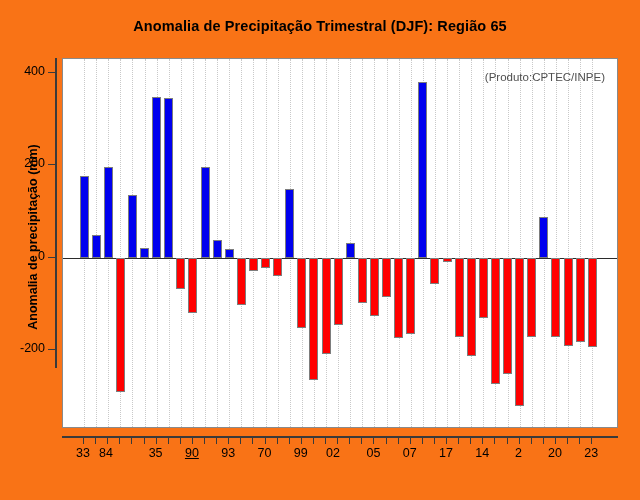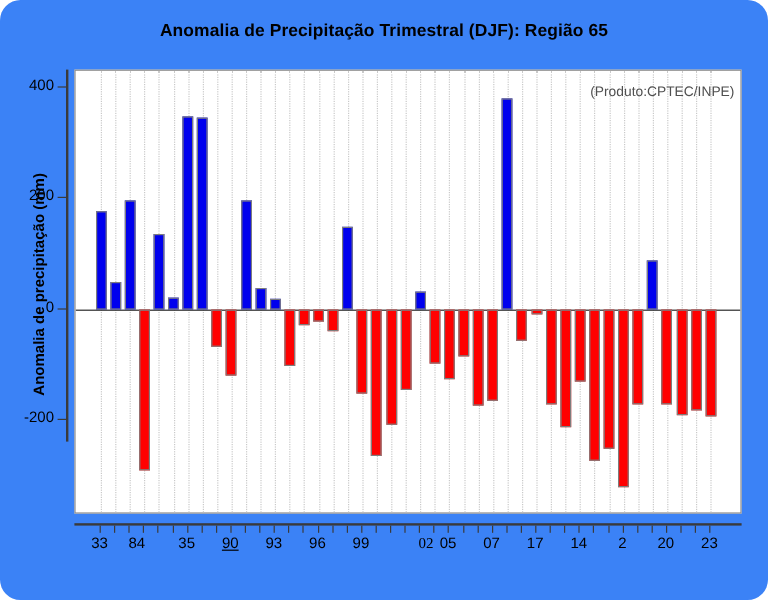--- a/index.html
+++ b/index.html
@@ -11,22 +11,21 @@
     width: 640px;
     height: 500px;
     font-family: "Liberation Sans", sans-serif;
     color: #000000;
     overflow: hidden;
   }
   #page {
     position: relative;
     width: 640px;
     height: 500px;
-    background: #3b82f6;
-    border-radius: 17px;
+    background: #f97316;
   }
   #chart-title {
     position: absolute;
     left: 0;
     top: 18px;
     width: 640px;
     text-align: center;
     font-size: 14.5px;
     font-weight: bold;
     letter-spacing: 0.1px;
@@ -59,21 +58,21 @@
   }
   .bar {
     position: absolute;
     box-sizing: border-box;
     border: 1px solid #7d7d7d;
   }
   .bar.pos { background: #0000ee; }
   .bar.neg { background: #ff0000; }
   #source-note {
     position: absolute;
-    right: 5px;
+    right: 12px;
     top: 12px;
     font-size: 11.5px;
     color: #4f4f4f;
   }
   
   #y-axis-line {
     position: absolute;
     left: 55px;
     top: 58px;
     width: 2px;
@@ -253,45 +252,45 @@
     </div>
   <div id="y-axis-title">Anomalia de precipitação (mm)</div>
 
   <div id="x-axis-line"></div>
   <div id="x-axis">
       <div class="x-tick" style="left: 83px;"></div>
       <div class="x-tick-label" style="left: 83px;">33</div>
       <div class="x-tick" style="left: 95.1px;"></div>
       <div class="x-tick" style="left: 107.2px;"></div>
       <div class="x-tick" style="left: 119.3px;"></div>
-      <div class="x-tick-label" style="left: 114px;">84</div>
+      <div class="x-tick-label" style="left: 106px;">84</div>
       <div class="x-tick" style="left: 131.4px;"></div>
       <div class="x-tick" style="left: 143.5px;"></div>
       <div class="x-tick" style="left: 155.6px;"></div>
       <div class="x-tick-label" style="left: 155.6px;">35</div>
       <div class="x-tick" style="left: 167.7px;"></div>
       <div class="x-tick" style="left: 179.8px;"></div>
       <div class="x-tick" style="left: 191.9px;"></div>
       <div class="x-tick-label" style="left: 191.9px; text-decoration: underline;">90</div>
       <div class="x-tick" style="left: 204px;"></div>
       <div class="x-tick" style="left: 216.1px;"></div>
       <div class="x-tick" style="left: 228.2px;"></div>
       <div class="x-tick-label" style="left: 228.2px;">93</div>
       <div class="x-tick" style="left: 240.3px;"></div>
       <div class="x-tick" style="left: 252.4px;"></div>
       <div class="x-tick" style="left: 264.5px;"></div>
-      <div class="x-tick-label" style="left: 264.5px;">96</div>
+      <div class="x-tick-label" style="left: 264.5px;">70</div>
       <div class="x-tick" style="left: 276.6px;"></div>
       <div class="x-tick" style="left: 288.7px;"></div>
       <div class="x-tick" style="left: 300.8px;"></div>
       <div class="x-tick-label" style="left: 300.8px;">99</div>
       <div class="x-tick" style="left: 312.9px;"></div>
       <div class="x-tick" style="left: 325px;"></div>
       <div class="x-tick" style="left: 337.1px;"></div>
-      <div class="x-tick-label" style="left: 355px; font-family: Liberation Serif, serif;">02</div>
+      <div class="x-tick-label" style="left: 333px;">02</div>
       <div class="x-tick" style="left: 349.2px;"></div>
       <div class="x-tick" style="left: 361.3px;"></div>
       <div class="x-tick" style="left: 373.4px;"></div>
       <div class="x-tick-label" style="left: 373.4px;">05</div>
       <div class="x-tick" style="left: 385.5px;"></div>
       <div class="x-tick" style="left: 397.6px;"></div>
       <div class="x-tick" style="left: 409.7px;"></div>
       <div class="x-tick-label" style="left: 409.7px;">07</div>
       <div class="x-tick" style="left: 421.8px;"></div>
       <div class="x-tick" style="left: 433.9px;"></div>

